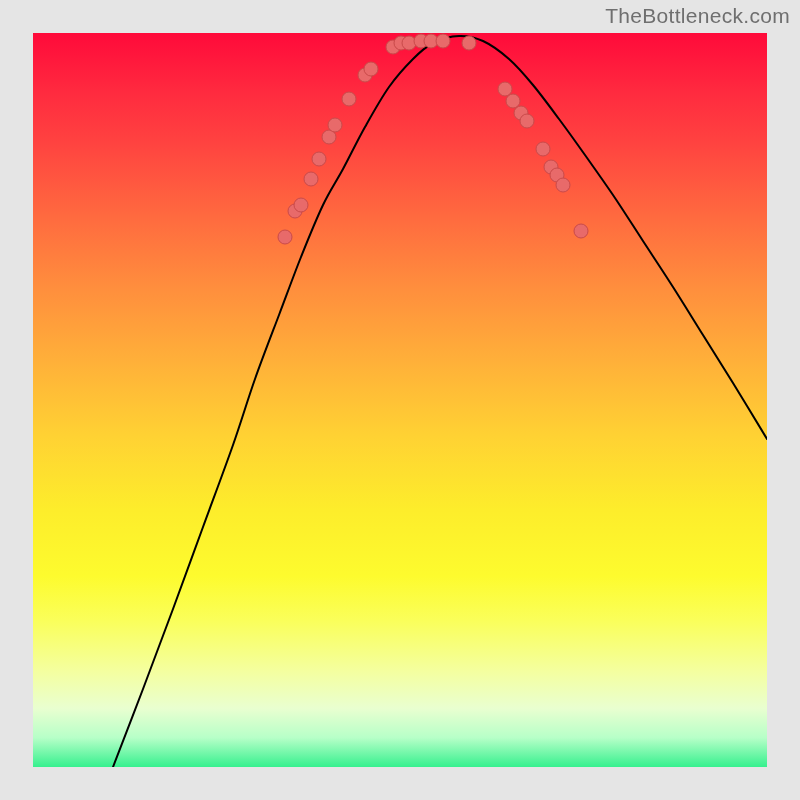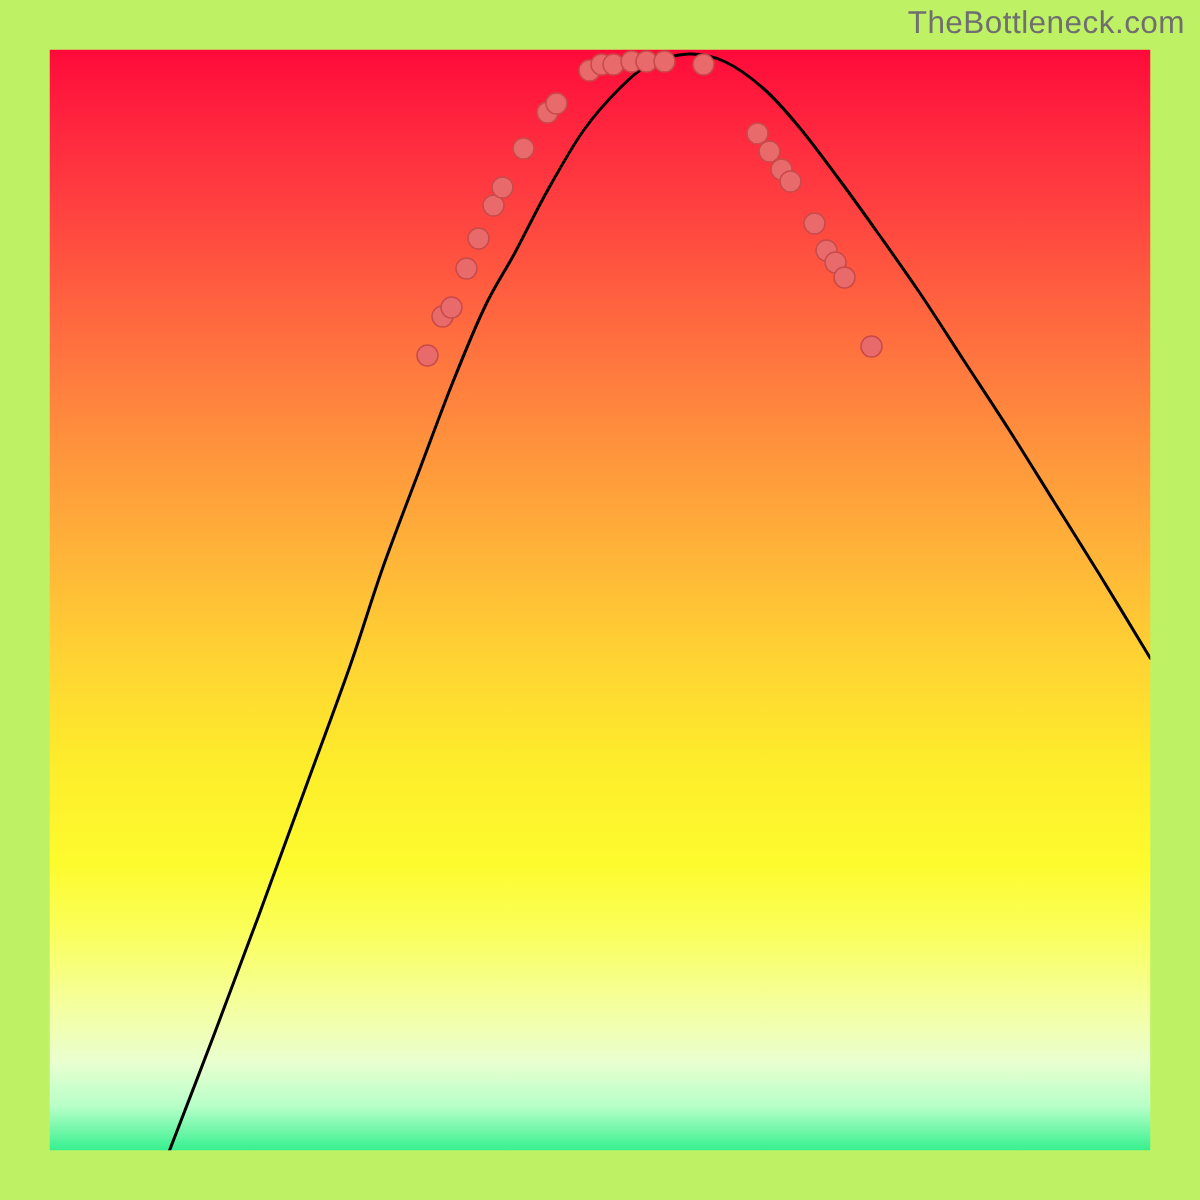--- a/index.html
+++ b/index.html
@@ -8,21 +8,21 @@
     width: 800px;
     height: 800px;
     overflow: hidden;
     background: #000;
     font-family: Arial, Helvetica, sans-serif;
   }
   .frame {
     position: absolute;
     top: 0; left: 0;
     width: 800px; height: 800px;
-    background: #bef264;
+    background: #e5e5e5;
   }
   .plot {
     position: absolute;
     top: 33px;
     left: 33px;
     width: 734px;
     height: 734px;
     overflow: hidden;
   }
   .gradient {

